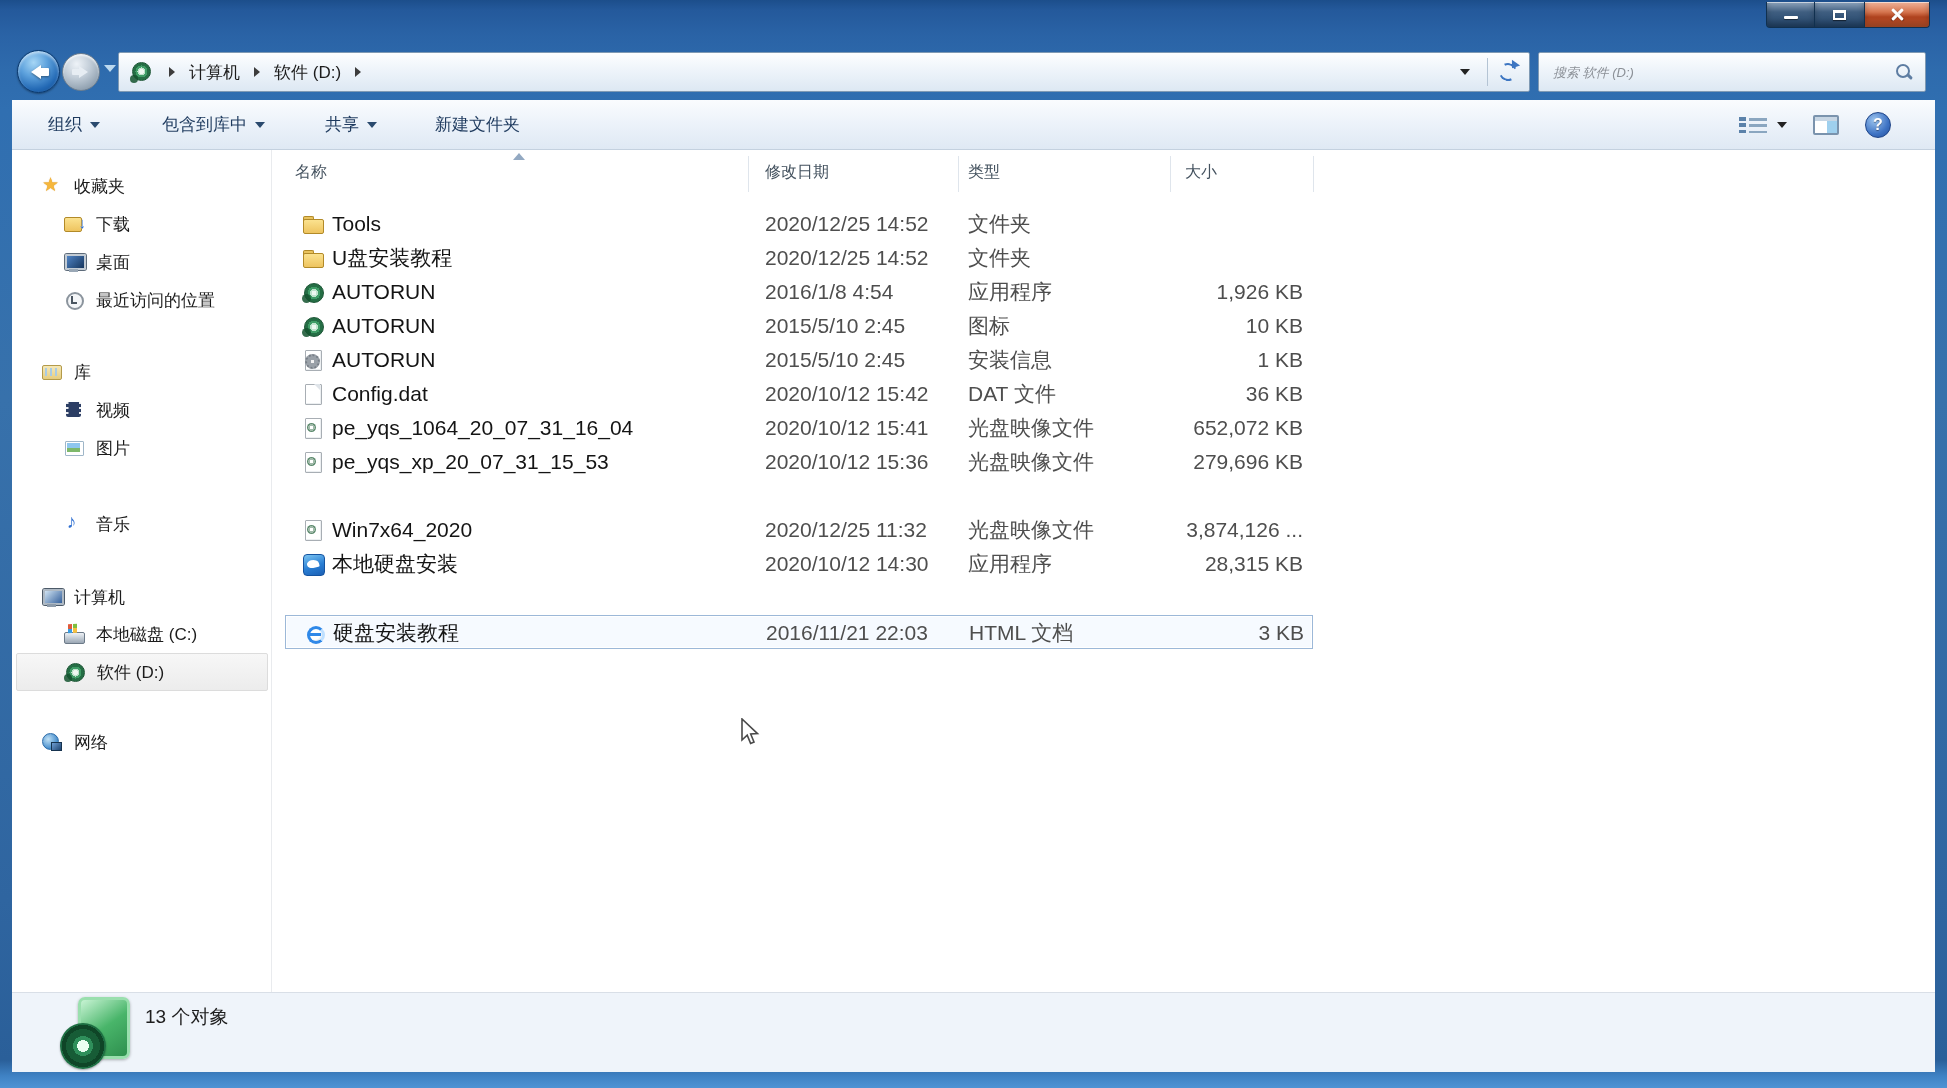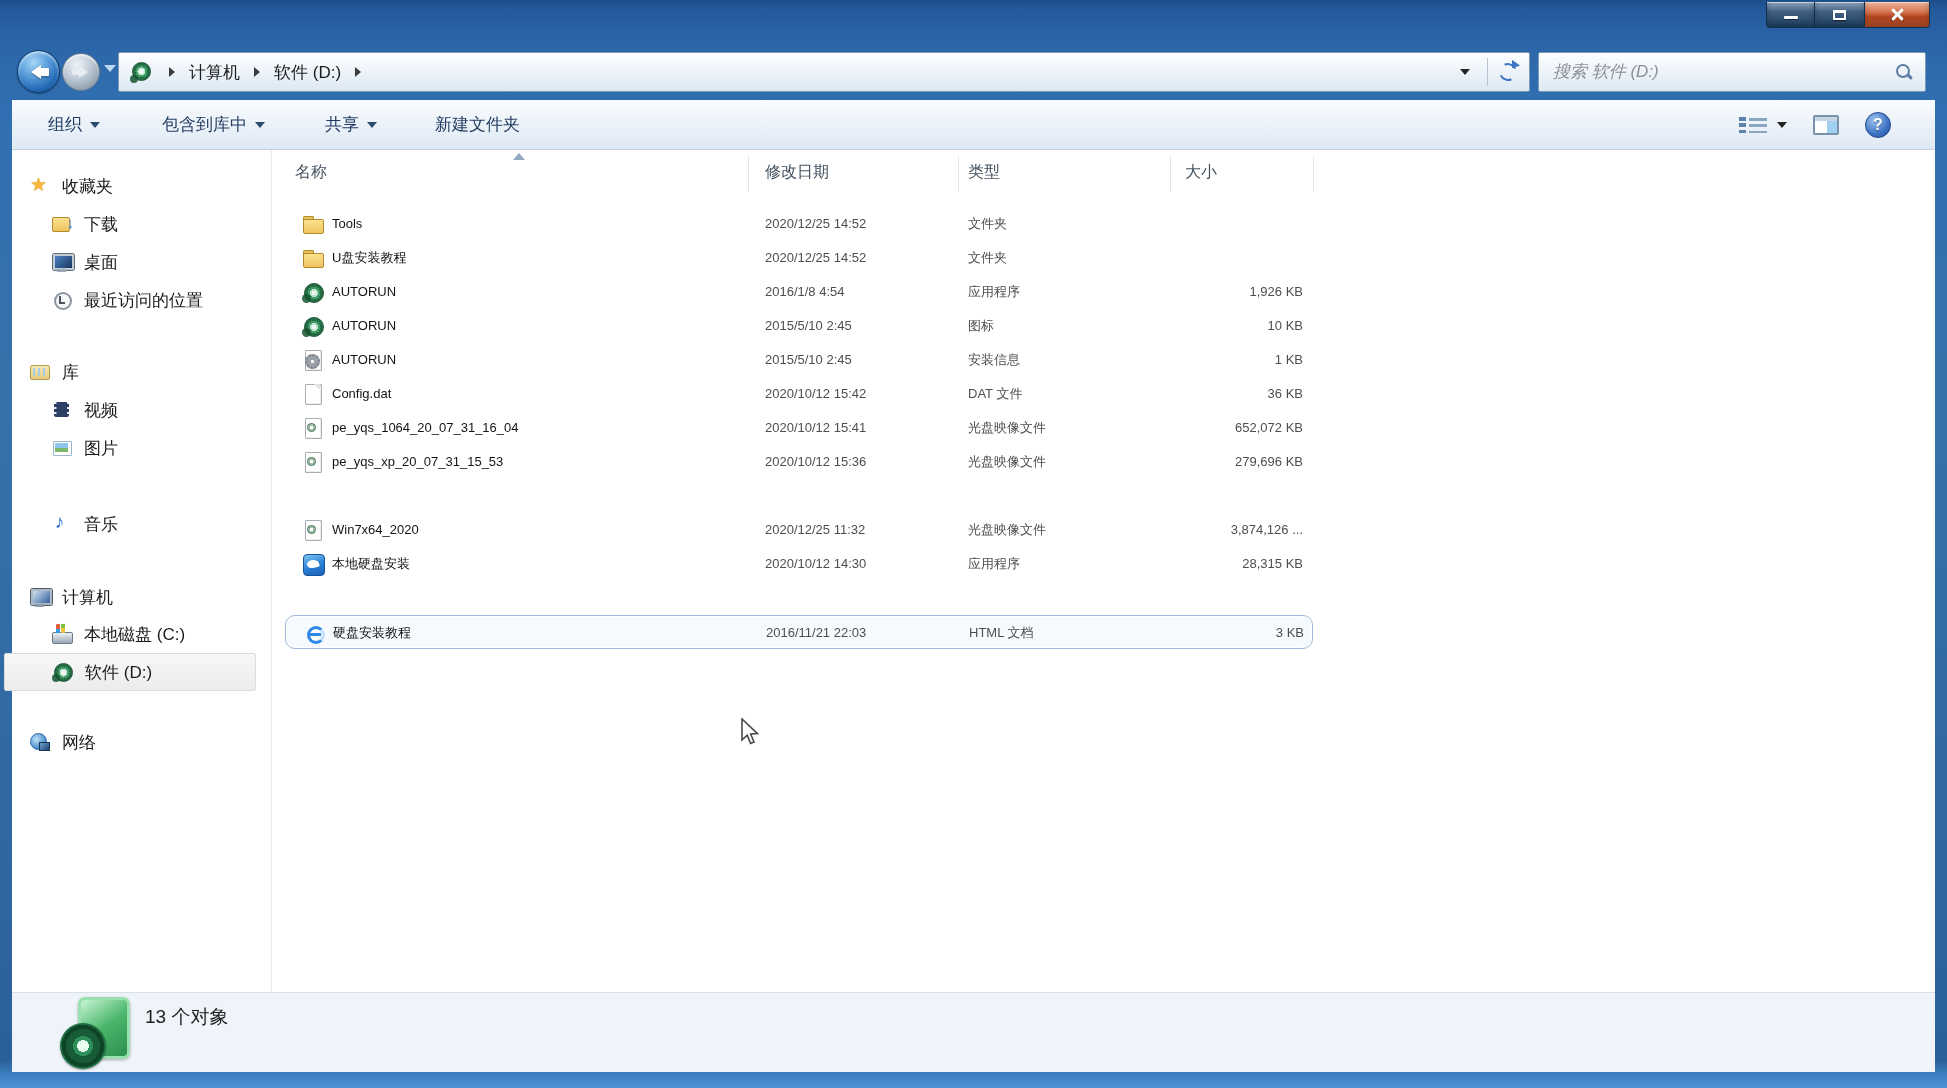--- a/index.html
+++ b/index.html
@@ -27,21 +27,21 @@
   .back{left:17px;top:50px;width:43px;height:43px;background:radial-gradient(circle at 38% 28%,#a6d6f5 0%,#5ea2dd 35%,#2268b4 70%,#0f4484 100%);border:1px solid #0c3a6e;box-shadow:inset 0 2px 3px rgba(255,255,255,.6),0 1px 2px rgba(0,0,0,.35);display:flex;align-items:center;justify-content:center;}
   .fwd{left:62px;top:53px;width:38px;height:38px;background:radial-gradient(circle at 38% 28%,#eef3f8 0%,#c2cdd8 40%,#93a3b2 75%,#7c8c9c 100%);border:1px solid #6e7f90;box-shadow:inset 0 2px 2px rgba(255,255,255,.7);display:flex;align-items:center;justify-content:center;}
   .arrow-left{width:0;height:0;border-top:7px solid transparent;border-bottom:7px solid transparent;border-right:10px solid #fff;position:relative;margin-left:-6px;filter:drop-shadow(0 1px 1px rgba(0,0,0,.4));}
   .arrow-left::after{content:"";position:absolute;left:9px;top:-4px;width:9px;height:8px;background:#fff;border-radius:1px;}
   .arrow-right{width:0;height:0;border-top:6px solid transparent;border-bottom:6px solid transparent;border-left:9px solid #e7edf3;position:relative;margin-right:-5px;}
   .arrow-right::after{content:"";position:absolute;right:8px;top:-3px;width:8px;height:6px;background:#e7edf3;border-radius:1px;}
   .navchev{left:104px;top:65px;width:0;height:0;border-left:6px solid transparent;border-right:6px solid transparent;border-top:7px solid #bcd9ef;}
   .barbox{background:linear-gradient(#fdfeff,#eef4fa 45%,#dde8f3);border:1px solid #7f9ab4;border-radius:2px;}
   .addressbar{left:118px;top:52px;width:1412px;height:40px;display:flex;align-items:center;padding:0 6px;}
   .searchbox{left:1538px;top:52px;width:388px;height:40px;}
-  .searchbox input{width:100%;height:100%;border:none;outline:none;background:transparent;font-family:inherit;font-size:17px;padding:0 32px 0 14px;color:#333;}
+  .searchbox input{width:100%;height:100%;border:none;outline:none;background:transparent;font-family:inherit;font-size:13px;padding:0 32px 0 14px;color:#333;}
   .searchbox input::placeholder{color:#8b9097;font-style:italic;opacity:1;}
   .mag{right:12px;top:10px;width:18px;height:18px;}
   .mag::before{content:"";position:absolute;left:1px;top:1px;width:10px;height:10px;border:2.5px solid #5e7da2;border-radius:50%;}
   .mag::after{content:"";position:absolute;left:11px;top:12px;width:7px;height:3px;background:#5e7da2;border-radius:2px;transform:rotate(45deg);}
   .crumb-sep{width:0;height:0;border-top:5px solid transparent;border-bottom:5px solid transparent;border-left:6px solid #3c3c3c;margin:0 12px;}
   .crumb{font-size:17px;color:#1c1c1c;padding:4px 2px;white-space:nowrap;}
   .caret{width:0;height:0;border-left:5px solid transparent;border-right:5px solid transparent;border-top:6px solid #222;}
   .addr-divider{width:1px;height:28px;background:#b4c4d4;margin:0 9px;}
   .refresh{width:22px;height:22px;position:relative;margin-right:4px;}
   .refresh::before{content:"";position:absolute;left:2px;top:2px;width:14px;height:14px;border:2.5px solid #3d76c2;border-radius:50%;border-left-color:transparent;border-right-color:transparent;transform:rotate(20deg);}
@@ -70,27 +70,27 @@
   .sitem.child .si{margin-left:48px;}
   .sitem .lbl{margin-left:12px;}
   .sitem.selected{background:linear-gradient(#f7f7f7,#ececec);border:1px solid #dcdcdc;}
   .si{width:20px;height:20px;position:relative;flex:none;display:inline-block;}
   
   .filepane{left:273px;top:150px;width:1662px;height:842px;}
   .hcell{position:absolute;top:12px;font-size:16px;color:#44525f;white-space:nowrap;}
   .hsep{position:absolute;top:6px;width:1px;height:36px;background:#dfe5ec;}
   .sort-up{position:absolute;left:240px;top:3px;width:0;height:0;border-left:6px solid transparent;border-right:6px solid transparent;border-bottom:7px solid #93a9c2;}
   .row{position:absolute;left:12px;width:1028px;height:34px;}
-  .row .c{position:absolute;top:0;height:34px;line-height:34px;font-size:13px;white-space:nowrap;}
+  .row .c{position:absolute;top:0;height:34px;line-height:34px;font-size:21px;white-space:nowrap;}
   .row .fi{position:absolute;left:18px;top:7px;}
   .row .name{left:47px;color:#141414;}
   .row .date{left:480px;color:#4e4e4e;}
   .row .type{left:683px;color:#4e4e4e;}
   .row .size{left:868px;width:150px;text-align:right;color:#4e4e4e;}
-  .row.focused{border:1px solid #9cb8d8;background:#f6faff;border-radius:10px;box-shadow:inset 0 0 0 1px #fff;}
+  .row.focused{border:1px solid #9cb8d8;background:#f6faff;border-radius:0;box-shadow:inset 0 0 0 1px #fff;}
   
   .statusbar{left:12px;top:992px;width:1923px;height:80px;background:#eff4fa;border-top:1px solid #d9dfe7;}
   .status-text{position:absolute;left:133px;top:12px;font-size:19px;color:#1d1d1d;line-height:24px;}
   
   .fi{width:20px;height:20px;display:inline-block;position:relative;}
   [data-icontype="folder-icon"]::before{content:"";position:absolute;left:0;top:2px;width:9px;height:5px;background:#e9c35e;border:1px solid #b28a28;border-bottom:none;border-radius:2px 2px 0 0;}
   [data-icontype="folder-icon"]::after{content:"";position:absolute;left:0;top:5px;width:19px;height:13px;background:linear-gradient(#fce９94 0);background:linear-gradient(#fbe28f,#eec45f);border:1px solid #b28a28;border-radius:2px;}
   [data-icontype="cd-icon"]::before{content:"";position:absolute;left:1px;top:1px;width:18px;height:18px;border-radius:50%;border:1px solid #1b5534;background:radial-gradient(circle,#eef8f1 0 2.5px,#bfe3cc 2.5px 4px,#3f9c66 4px 6.5px,#256e45 6.5px 9px);}
   [data-icontype="cd-icon"]::after{content:"";position:absolute;left:-1px;bottom:-1px;width:9px;height:9px;border-radius:50%;background:#14532f;opacity:.85;}
   .doc-base::before{content:"";position:absolute;left:2px;top:0;width:15px;height:19px;background:#fff;border:1px solid #a8aeb4;border-radius:1px;box-shadow:inset -1px -1px 0 #eceff1;}
@@ -201,21 +201,21 @@
           <span class="caret"></span>
       </div>
       <span class="prev-ic"></span>
       <span class="help-ic"></span>
     </div>
   </div>
 
   <div class="abs main"></div>
   <div class="abs sidesep"></div>
 
-  <div class="abs" style="left:0;top:150px;width:261px;height:842px">
+  <div class="abs" style="left:12px;top:150px;width:261px;height:842px">
     <div class="sitem group" style="top:17px">
       <span class="si" data-icontype="star-icon"></span>
       <span class="lbl">收藏夹</span>
     </div>
     <div class="sitem child" style="top:55px">
       <span class="si" data-icontype="download-icon"></span>
       <span class="lbl">下载</span>
     </div>
     <div class="sitem child" style="top:93px">
       <span class="si" data-icontype="desktop-icon"></span>

